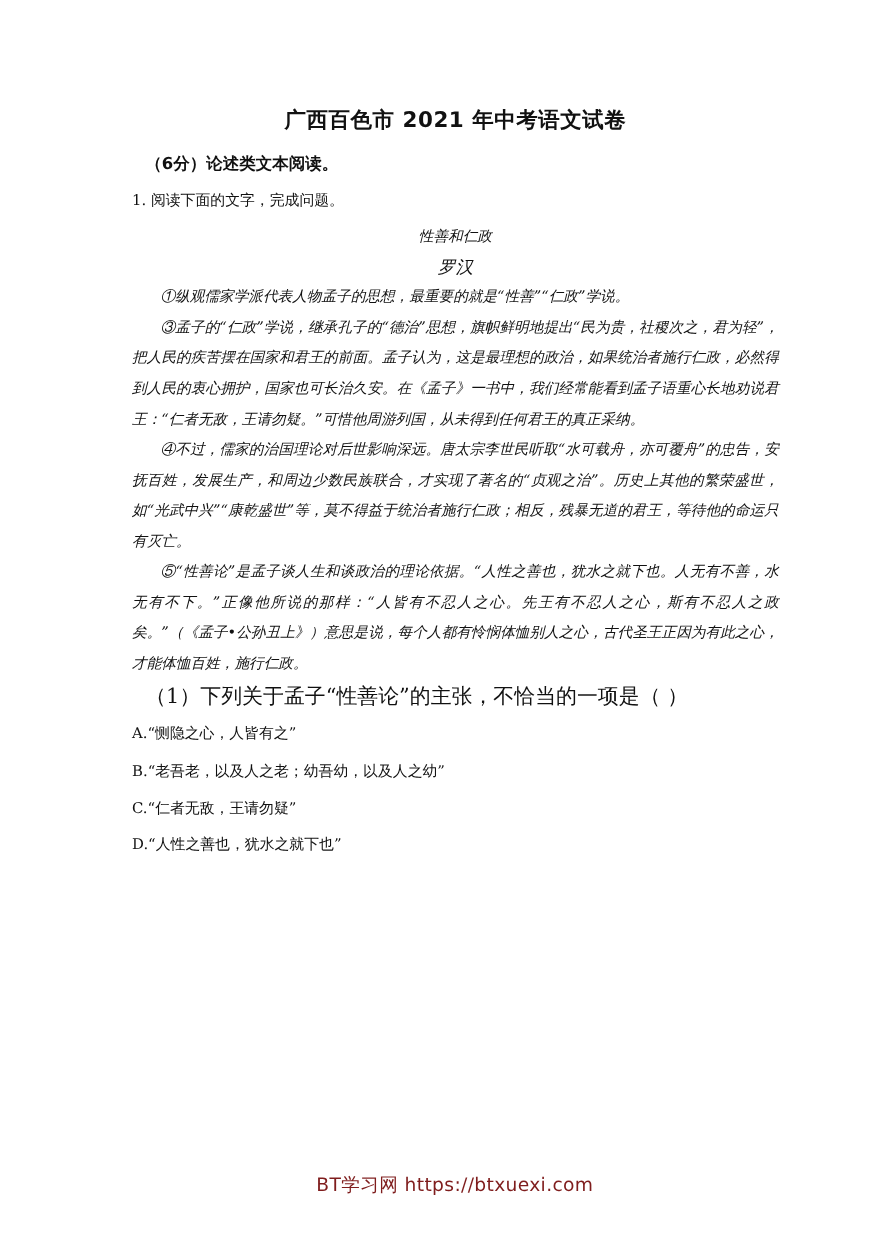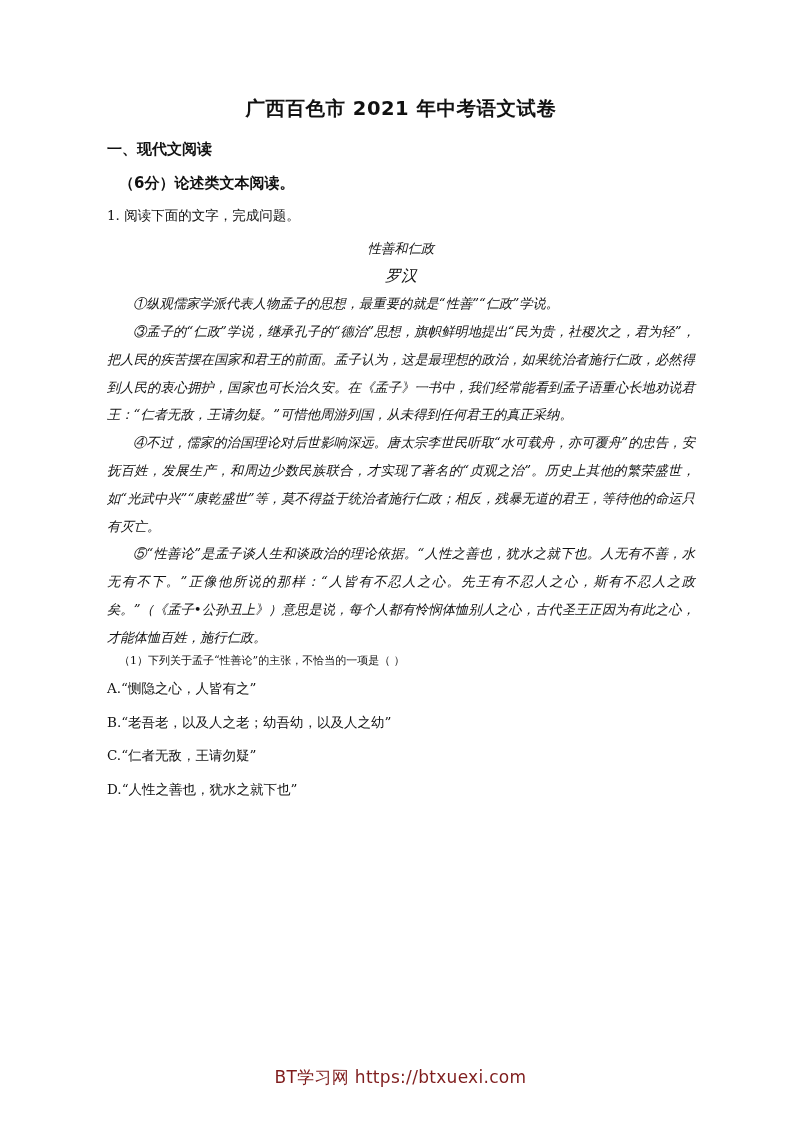--- a/index.html
+++ b/index.html
@@ -11,21 +11,21 @@
     width: 793px;
     height: 1122px;
     position: relative;
     font-family: "DejaVu Serif", "Liberation Serif", serif;
     color: #111111;
     overflow: hidden;
   }
 
   .page {
     position: absolute;
-    left: 4px; top: 0;
+    left: 17px; top: 0;
     width: 690px;
     height: 1122px;
   }
 
   .content {
     position: absolute;
     left: 103px;
     top: 95px;
     width: 588px;
   }
@@ -100,21 +100,21 @@
     font-size: 13.3px;
     text-align: right;
     padding-right: 6px;
     line-height: 28px;
     margin: 1px 0 4px 0;
   }
 
   
   .question {
     font-family: "DejaVu Serif", "Liberation Serif", serif;
-    font-size: 11px;
+    font-size: 19px;
     line-height: 1.6;
     margin: 0 0 9px 0;
     text-indent: 12px;
   }
   .option {
     font-family: "DejaVu Serif", "Liberation Serif", serif;
     font-size: 13.5px;
     line-height: 1.6;
     margin: 0 0 12px 0;
   }
@@ -134,21 +134,20 @@
 </style>
 </head>
 <body>
 
 <div class="page">
 
   <div class="content">
 
     <h1 class="doc-title">广西百色市 2021 年中考语文试卷</h1>
 
-    <div class="section-heading">一、现代文阅读</div>
 
     <div class="section-heading indent1">（6分）论述类文本阅读。</div>
 
     <div class="stem">1. 阅读下面的文字，完成问题。</div>
 
     <div class="article">
 
       <p class="art-title">性善和仁政</p>
 
       <p class="art-author">罗汉</p>

